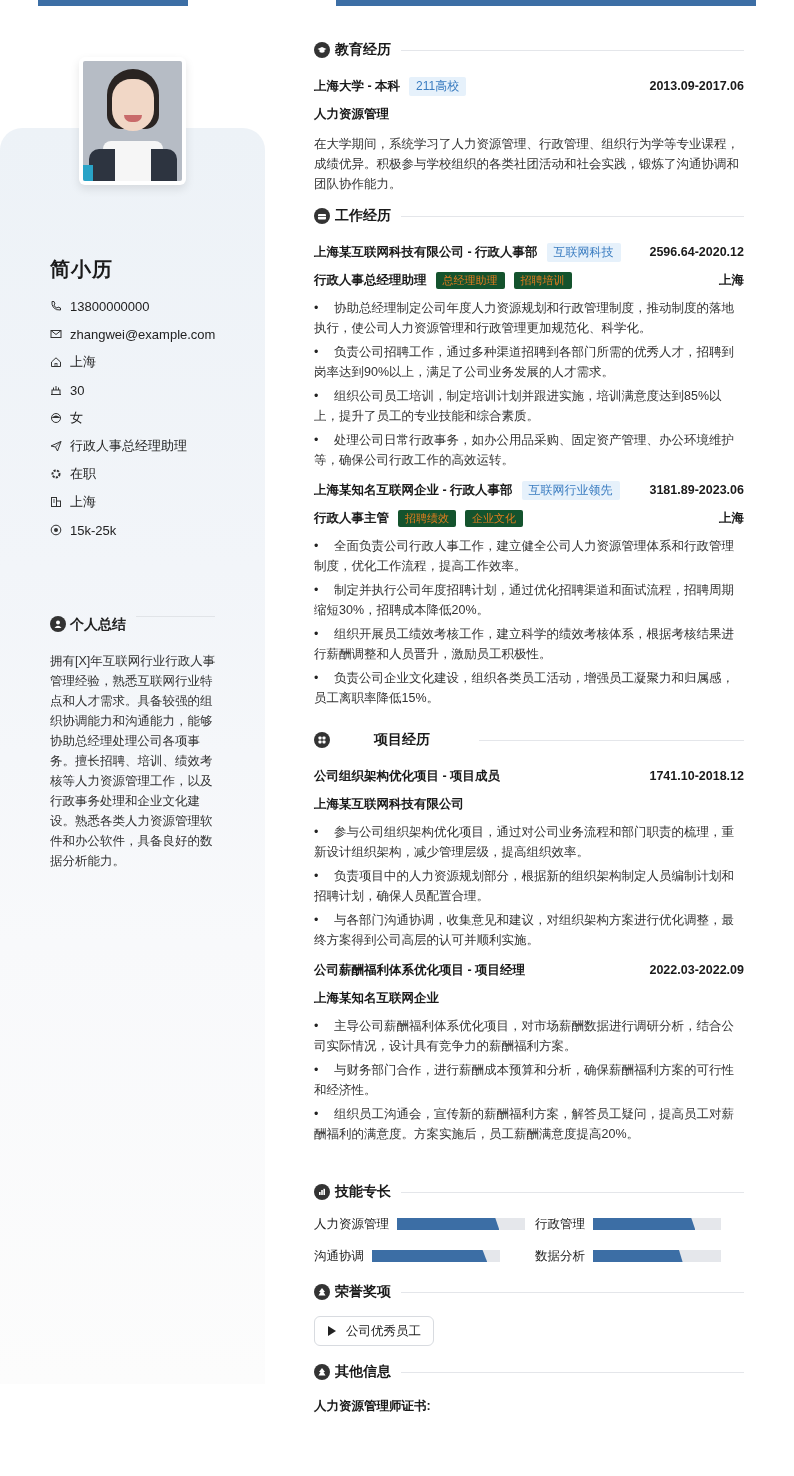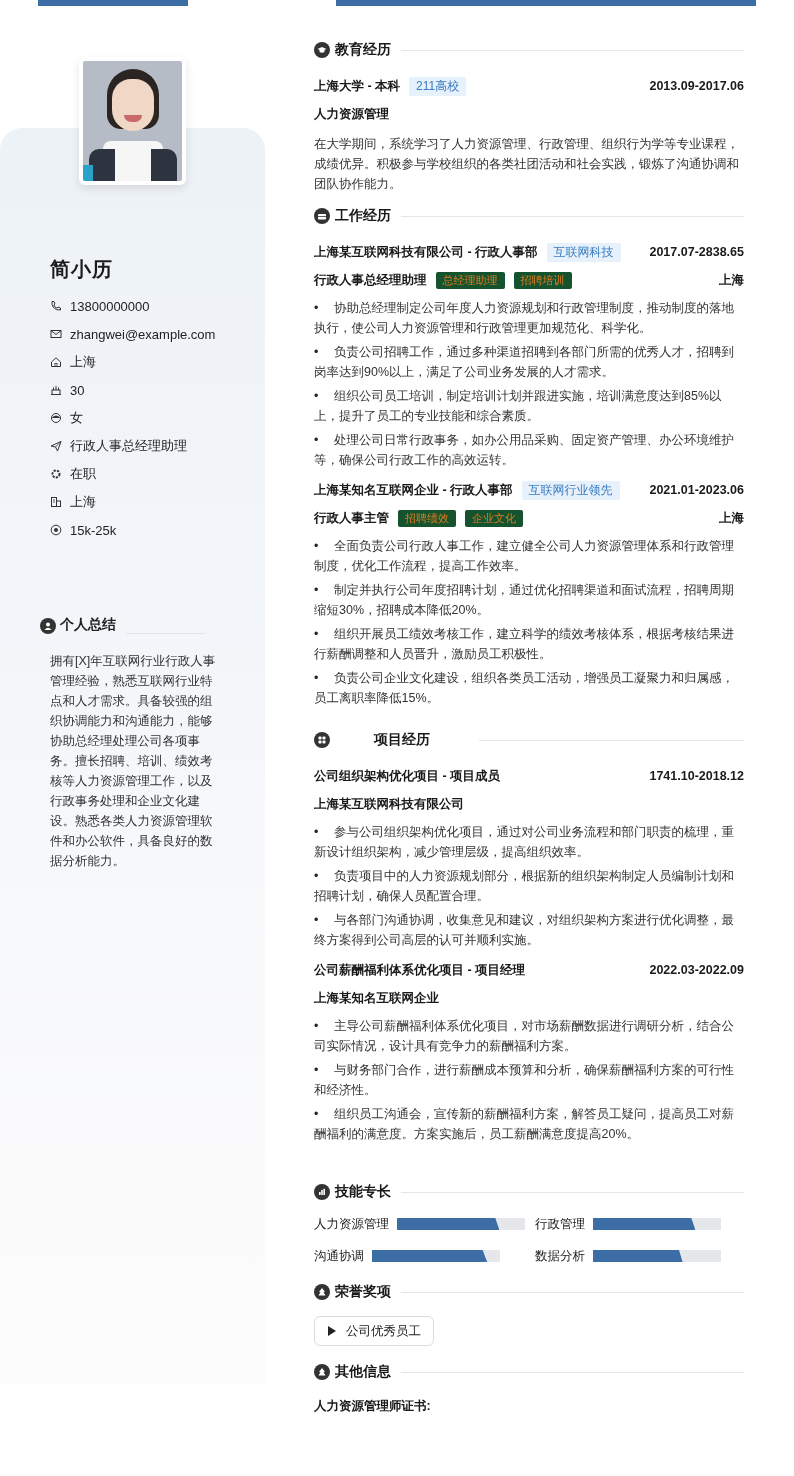--- a/index.html
+++ b/index.html
@@ -23,21 +23,21 @@
   .photo .vest-l { position: absolute; left: 6px; top: 88px; width: 26px; height: 40px; background: #2d3440; border-radius: 10px 0 0 0; }
   .photo .vest-r { position: absolute; left: 68px; top: 88px; width: 26px; height: 40px; background: #2d3440; border-radius: 0 10px 0 0; }
   .photo .accent { position: absolute; left: 0; top: 104px; width: 10px; height: 20px; background: #29a3c7; }
 
   .name { position: absolute; left: 50px; top: 256px; font-size: 20px; font-weight: bold; color: #1a1a1a; letter-spacing: 1px; }
   .info-list { position: absolute; left: 50px; top: 292px; }
   .info-item { display: flex; align-items: center; height: 28px; font-size: 13px; color: #222; }
   .info-item .ic { width: 12px; height: 12px; margin-right: 8px; display: inline-flex; align-items: center; justify-content: center; }
   .info-item svg { width: 12px; height: 12px; }
 
-  .summary-title { position: absolute; left: 40px; top: 616px; display: flex; align-items: flex-end; width: 165px; }
+  .summary-title { position: absolute; left: 50px; top: 616px; display: flex; align-items: flex-start; width: 165px; }
   .summary-title .t { font-size: 14px; font-weight: bold; margin-left: 4px; }
   .summary-title .line { flex: 1; height: 1px; background: #e1e4e8; margin-left: 10px; }
   .summary-text { position: absolute; left: 50px; top: 651px; width: 168px; font-size: 12.5px; line-height: 20px; color: #333; }
 
   
   .main { position: absolute; left: 314px; top: 38px; width: 430px; }
   .sec-title { display: flex; align-items: center; height: 24px; }
   .sec-title .t { font-size: 14px; font-weight: bold; margin-left: 5px; color: #1a1a1a; }
   .sec-title .line { flex: 1; height: 1px; background: #e4e6ea; margin-left: 10px; }
   .sec-icon { width: 16px; height: 16px; border-radius: 50%; background: #333; display: inline-flex; align-items: center; justify-content: center; color: #fff; }
@@ -226,21 +226,21 @@
     <span class="t">工作经历</span>
     <span class="line"></span>
   </div>
 
   <div style="margin-top:10px;">
     <div class="row">
       <div class="row-left">
         <span class="bold">上海某互联网科技有限公司 - 行政人事部</span>
         <span class="tag-blue">互联网科技</span>
       </div>
-      <span class="date">2017.07-2838.65</span>
+      <span class="date">2596.64-2020.12</span>
     </div>
     <div class="row">
       <div class="row-left">
         <span class="bold">行政人事总经理助理</span>
         <span class="tag-orange">总经理助理</span>
         <span class="tag-orange">招聘培训</span>
       </div>
       <span class="date">上海</span>
     </div>
     <ul class="bullets" style="margin-top:4px;">
@@ -250,21 +250,21 @@
       <li>处理公司日常行政事务，如办公用品采购、固定资产管理、办公环境维护等，确保公司行政工作的高效运转。</li>
     </ul>
   </div>
 
   <div style="margin-top:6px;">
     <div class="row">
       <div class="row-left">
         <span class="bold">上海某知名互联网企业 - 行政人事部</span>
         <span class="tag-blue">互联网行业领先</span>
       </div>
-      <span class="date">2021.01-2023.06</span>
+      <span class="date">3181.89-2023.06</span>
     </div>
     <div class="row">
       <div class="row-left">
         <span class="bold">行政人事主管</span>
         <span class="tag-orange">招聘绩效</span>
         <span class="tag-orange">企业文化</span>
       </div>
       <span class="date">上海</span>
     </div>
     <ul class="bullets" style="margin-top:4px;">

